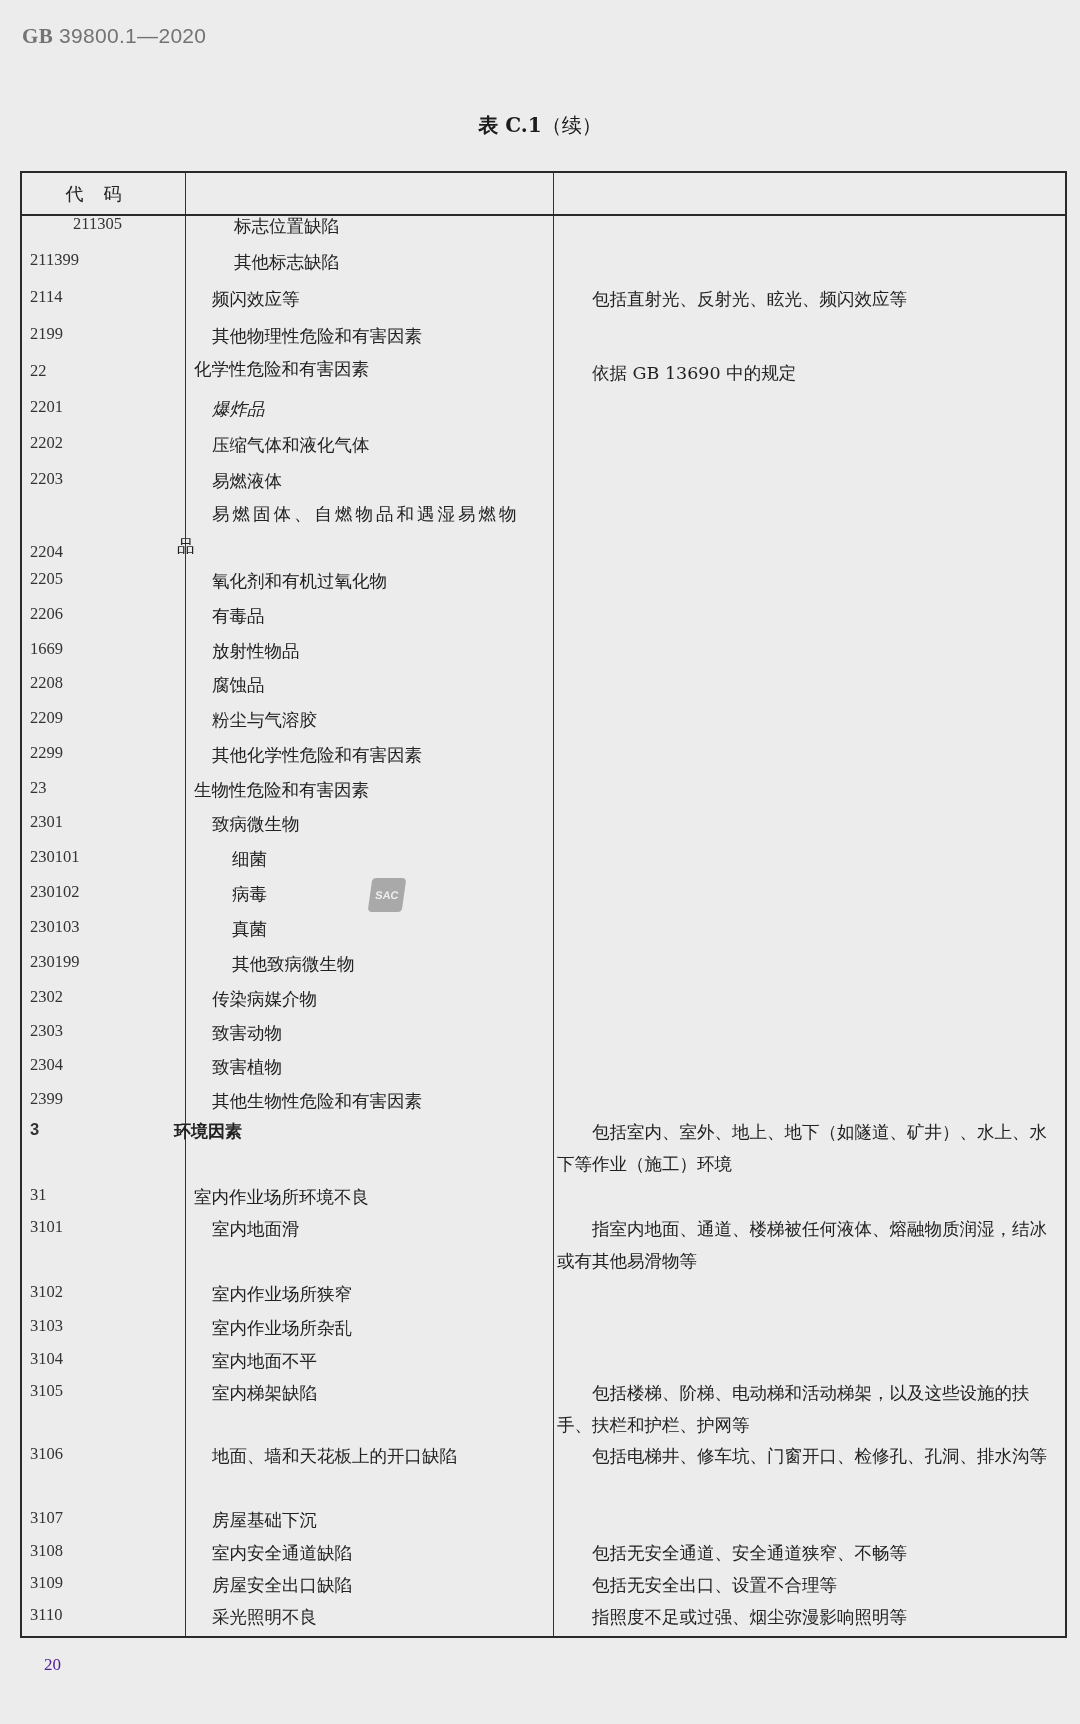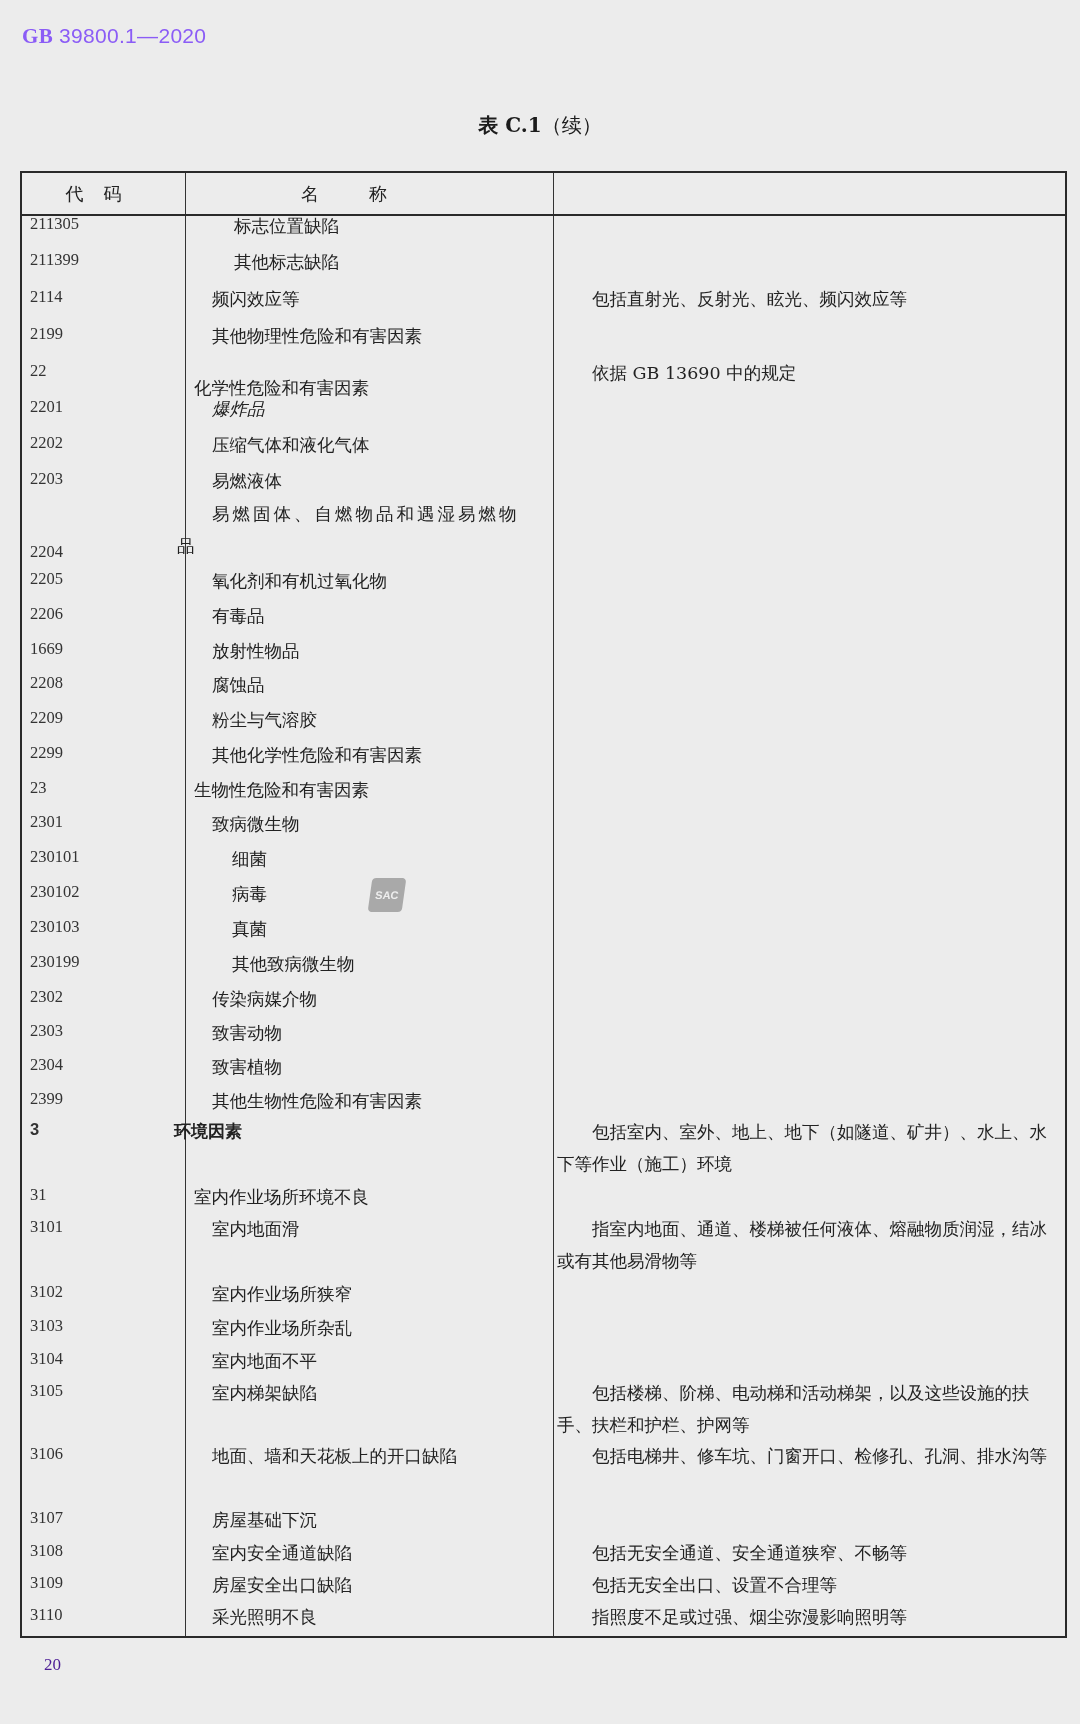--- a/index.html
+++ b/index.html
@@ -6,21 +6,21 @@
   body {
     width:1080px; height:1724px; overflow:hidden;
     background:#ececec;
     font-family:"DejaVu Serif", "Liberation Serif", serif;
     color:#222;
     position:relative;
   }
   .doc-id {
     position:absolute; left:22px; top:24px;
     font-family:"Liberation Sans", sans-serif;
-    font-size:21px; color:#8b5cf6; letter-spacing:0.3px;
+    font-size:21px; color:#737373; letter-spacing:0.3px;
   }
   .doc-id b { font-family:"Liberation Serif", serif; font-weight:bold; }
   .table-title {
     position:absolute; left:0; width:1080px; top:112px;
     text-align:center; font-size:20px; color:#1c1c1c;
   }
   .table-title b { font-weight:bold; }
   .tbl {
     position:absolute; left:20px; top:171px; width:1047px; height:1467px;
     border:2px solid #2a2a2a; box-sizing:border-box;
@@ -65,43 +65,42 @@
 
 <div class="doc-id"><b>GB</b><span> 39800.1—2020</span></div>
 
 <div class="table-title"><b>表 C.1</b><span>（续）</span></div>
 
 <div class="tbl">
   <div class="vline" style="left:163px"></div>
   <div class="vline" style="left:531px"></div>
   <div class="hdr">
     <div class="hcell" style="left:0;width:163px">代码</div>
-    <div class="hcell" style="left:163px;width:368px;letter-spacing:50px">名称</div>
   </div>
   <div id="rows">
       <div class="row" style="top: 37px;">
-        <div class="code" style="top: 4px;">211305</div>
+        <div class="code" style="top: 4px; margin-left: 43px;">211305</div>
         <div class="name" style="left: 212px; top: 4px;">标志位置缺陷</div>
       </div>
       <div class="row" style="top: 73px;">
         <div class="code" style="top: 4px;">211399</div>
         <div class="name" style="left: 212px; top: 4px;">其他标志缺陷</div>
       </div>
       <div class="row" style="top: 110px;">
         <div class="code" style="top: 4px;">2114</div>
         <div class="name" style="left: 190px; top: 4px;">频闪效应等</div>
         <div class="desc" style="left: 535px; top: 0px;">包括直射光、反射光、眩光、频闪效应等</div>
       </div>
       <div class="row" style="top: 147px;">
         <div class="code" style="top: 4px;">2199</div>
         <div class="name" style="left: 190px; top: 4px;">其他物理性危险和有害因素</div>
       </div>
       <div class="row" style="top: 184px;">
         <div class="code" style="top: 4px;">22</div>
-        <div class="name" style="left: 172px; top: 19px; text-align: center;">化学性危险和有害因素</div>
+        <div class="name" style="left: 172px; top: 0; text-align: center;">化学性危险和有害因素</div>
         <div class="desc" style="left: 535px; top: 0px;">依据 GB 13690 中的规定</div>
       </div>
       <div class="row" style="top: 220px;">
         <div class="code" style="top: 4px;">2201</div>
         <div class="name" style="left: 190px; top: 4px; font-style: italic;">爆炸品</div>
       </div>
       <div class="row" style="top: 256px;">
         <div class="code" style="top: 4px;">2202</div>
         <div class="name" style="left: 190px; top: 4px;">压缩气体和液化气体</div>
       </div>

